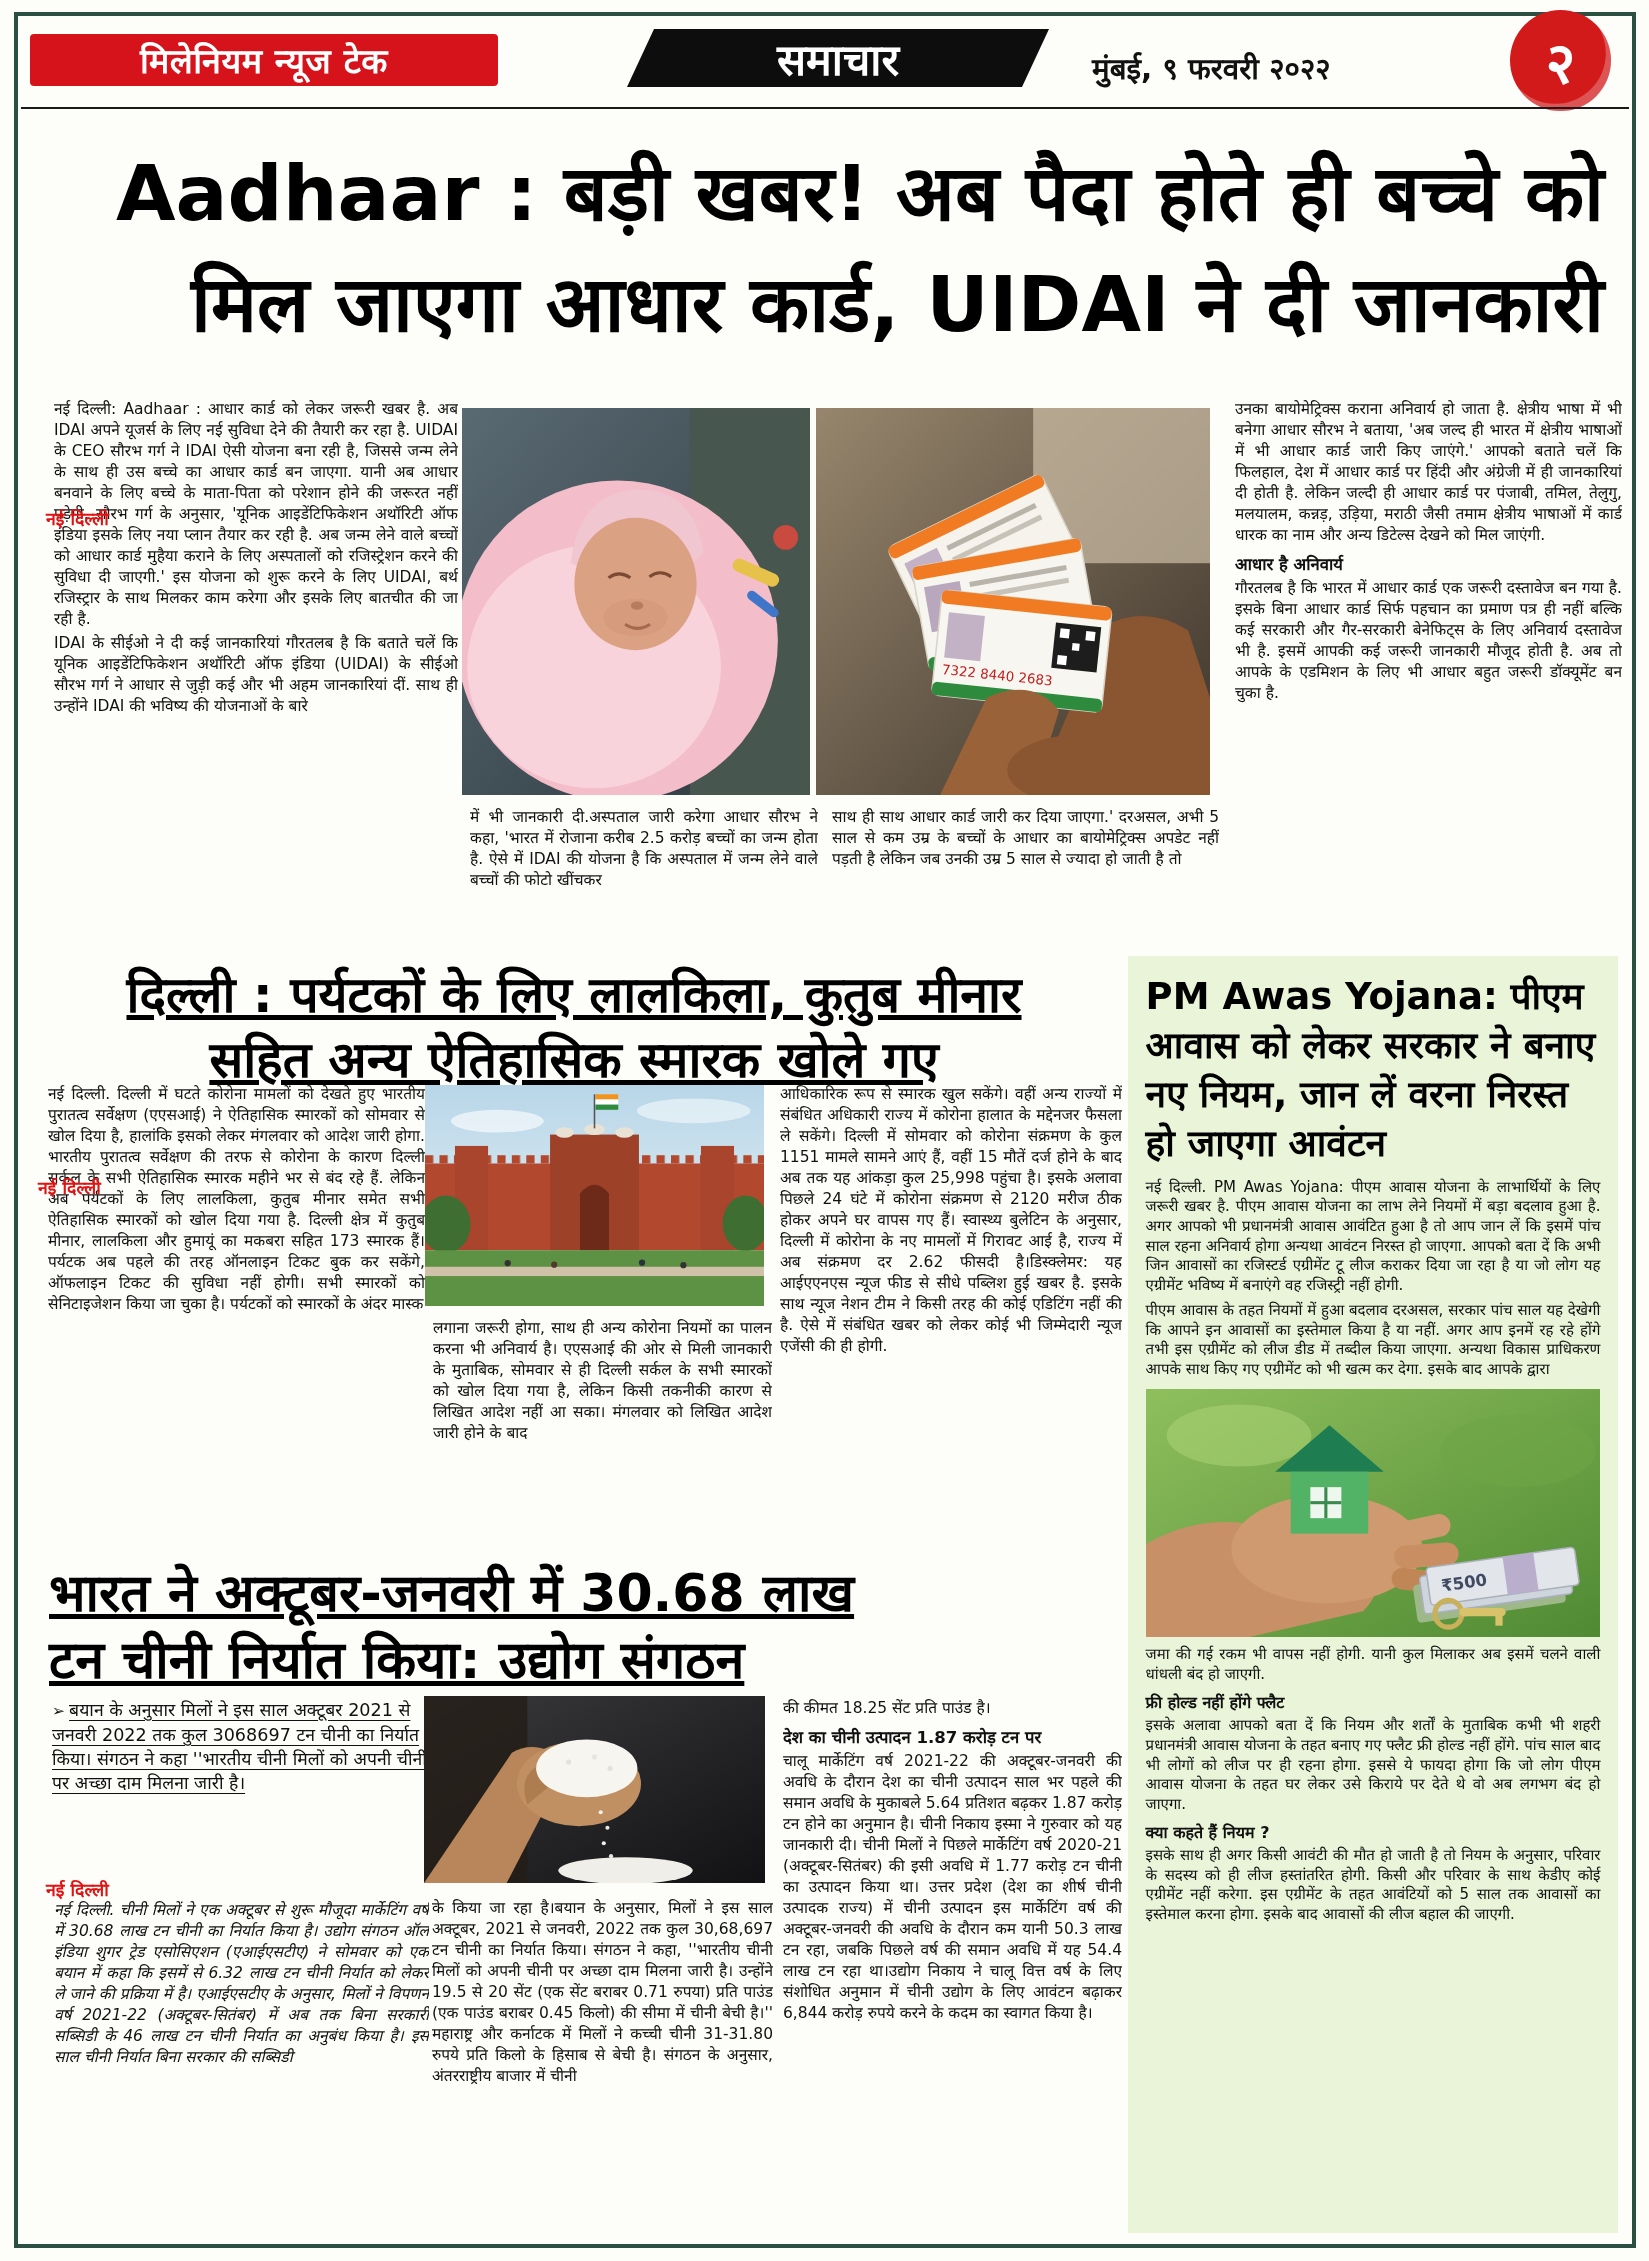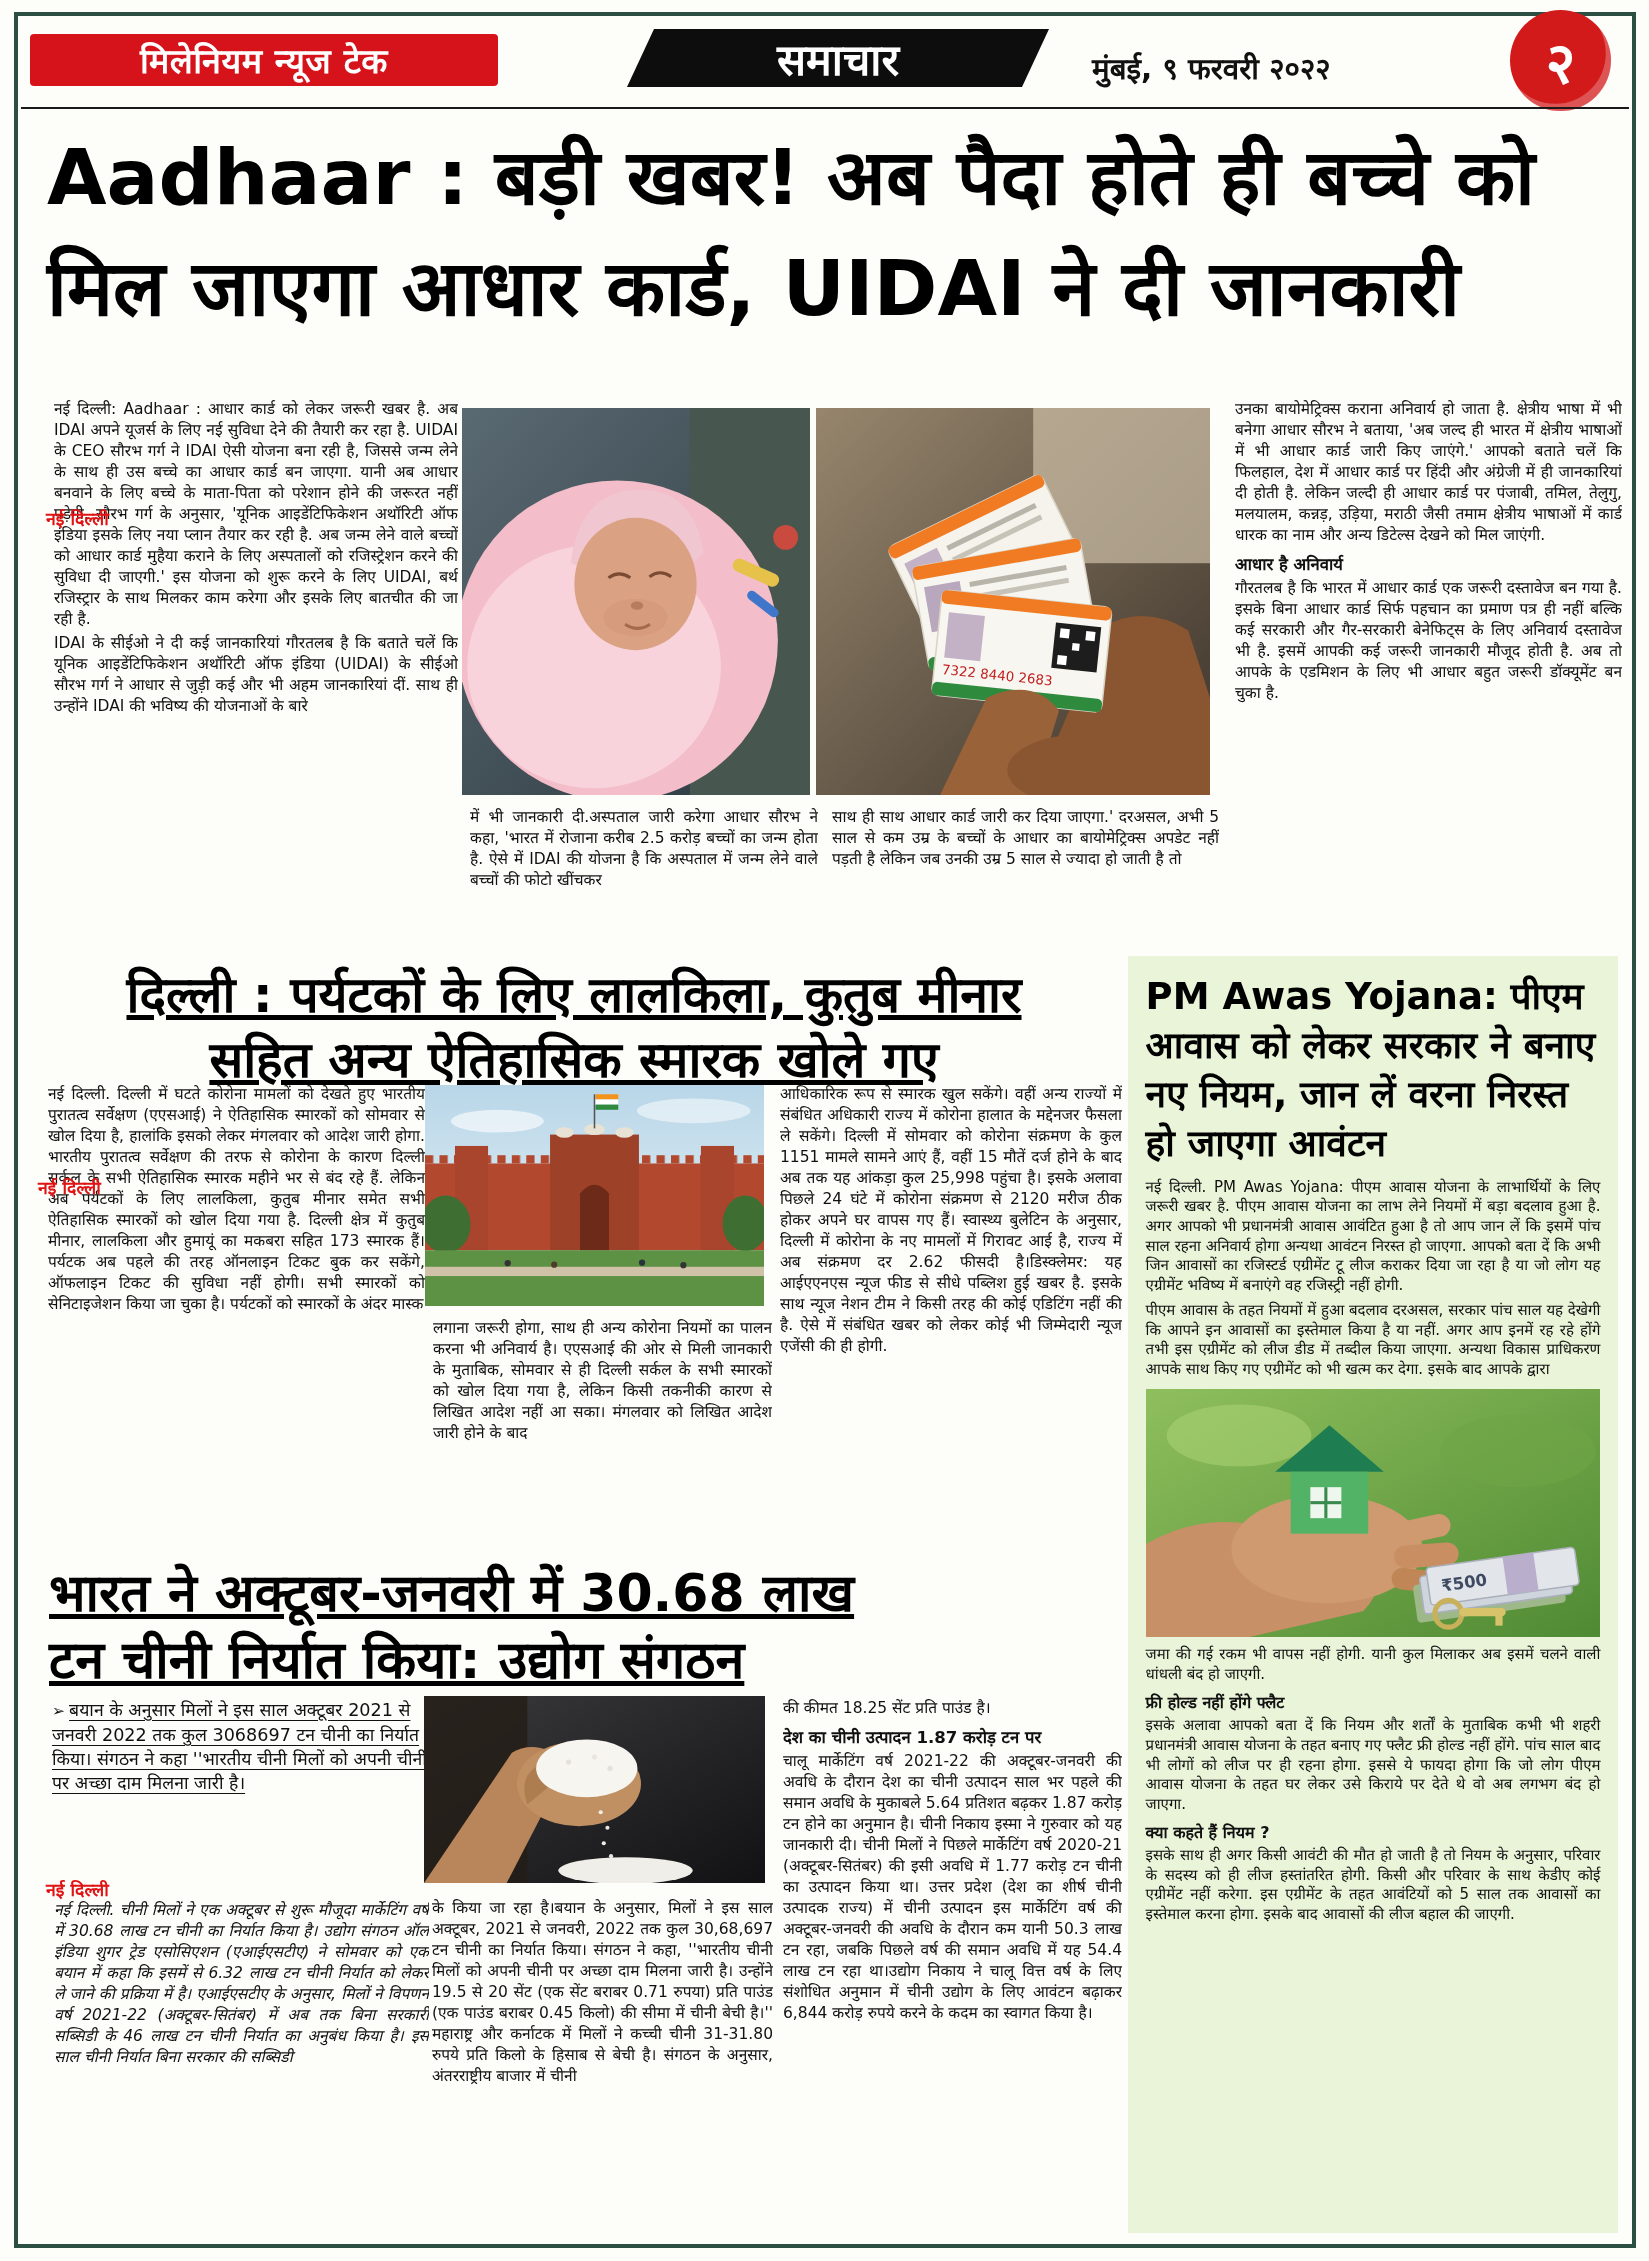--- a/index.html
+++ b/index.html
@@ -17,21 +17,21 @@
               display:flex; align-items:flex-start; justify-content:center; }
   .section-banner span { color:#fff; font-weight:800; font-size:43px; }
   .dateline { position:absolute; left:1092px; top:47px; width:393px; font-weight:800; font-size:29.5px; }
   .page-badge { position:absolute; left:1510px; top:10.3px; width:101px; height:101px; border-radius:50%;
               background:#d31a1a; display:flex; align-items:center; justify-content:center;
               box-shadow:inset -5.2px -7.2px 0 rgba(255,255,255,.25); }
   .page-badge span { color:#fff; font-weight:800; font-size:57px; }
   .header-rule { position:absolute; left:21px; top:107px; width:1608px; border-top:2.1px solid #1a1a1a; }
 
   
-  .main-headline { position:absolute; left:47px; top:123px; width:1557px; text-align:left;
+  .main-headline { position:absolute; left:47px; top:139px; width:1557px; text-align:right;
               font-weight:800; font-size:77px; line-height:1.44; color:#000; }
   .main-headline span { display:block; }
   .sub-headline { position:absolute; font-weight:800; color:#000;text-decoration:underline; }
   .sub-headline span { display:block; }
 
   
   .col { position:absolute; overflow:hidden;margin-left:8px; }
   .col p { font-size:15.5px; line-height:21px; text-align:justify; }
   .col p + p { margin-top:3.1px; }
   .caption p { font-size:15.5px; line-height:21px; text-align:justify; }

